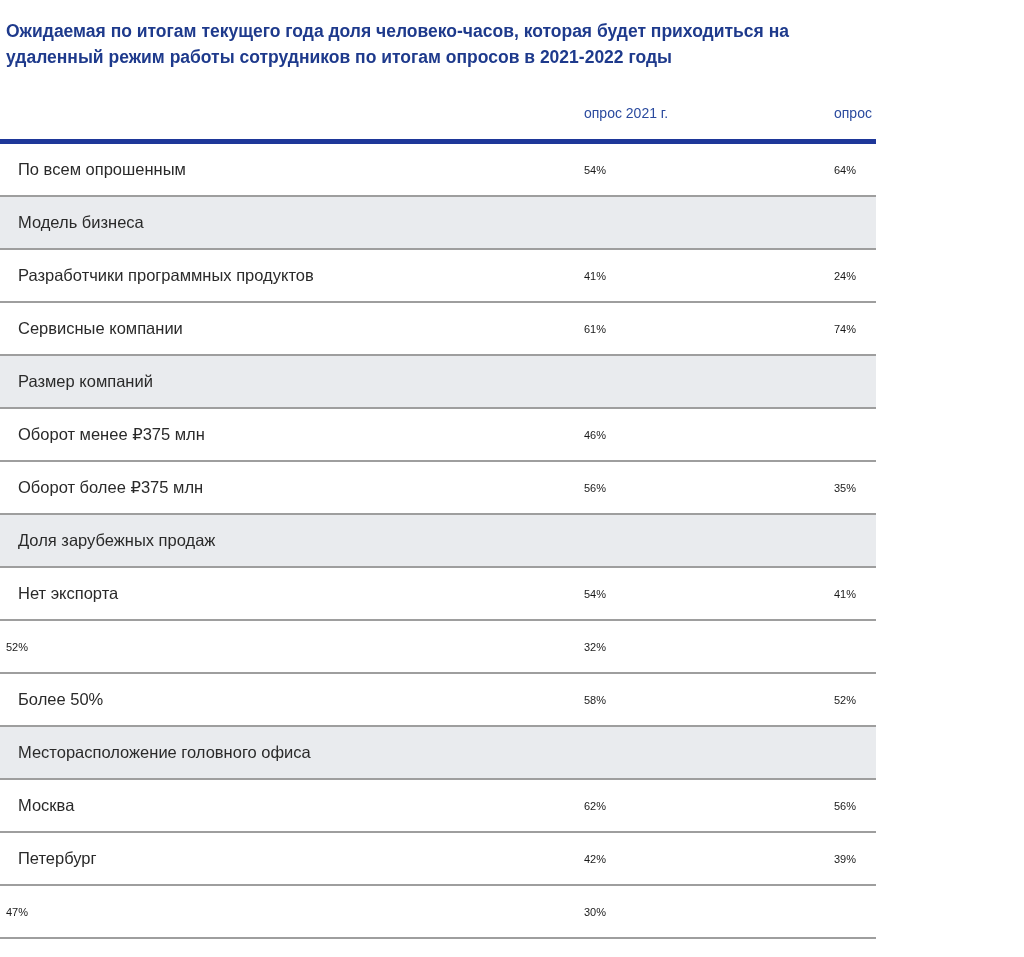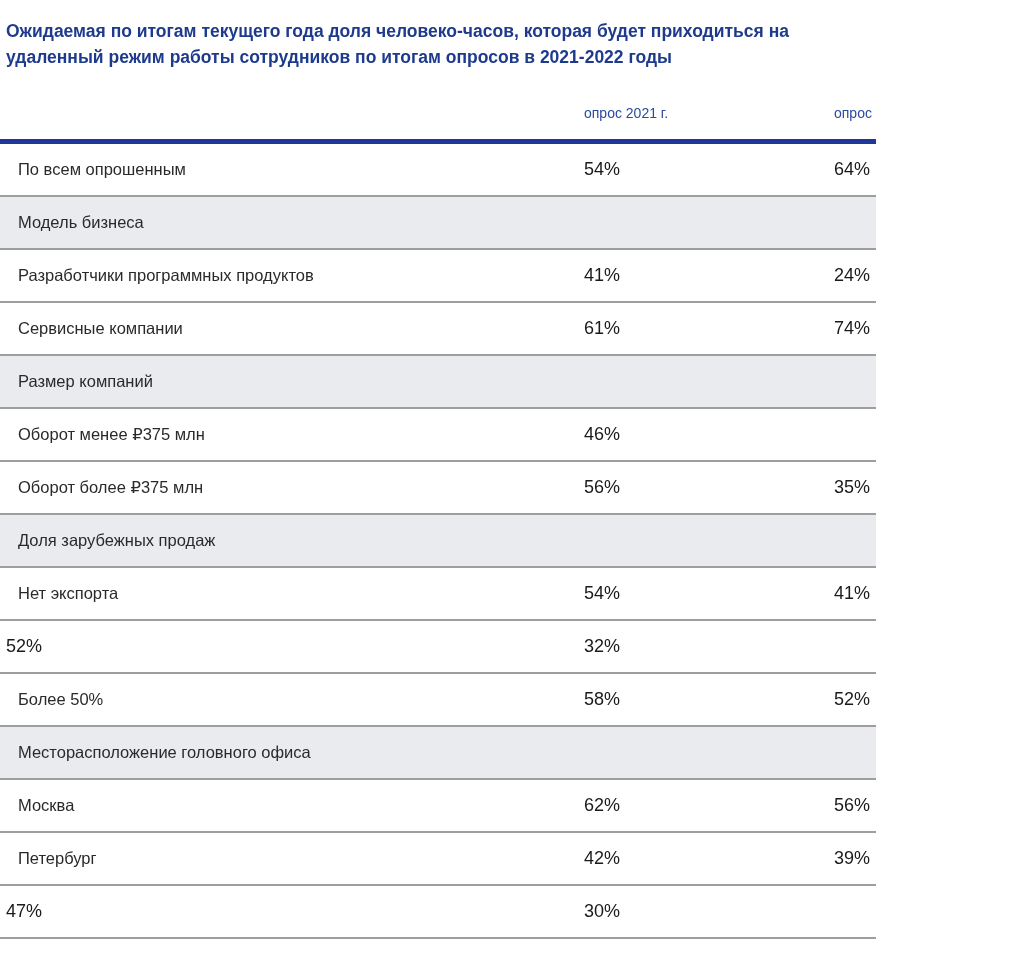--- a/index.html
+++ b/index.html
@@ -59,21 +59,21 @@
   .row.section .label {
     grid-column: 1 / -1;
   }
   .cell.label {
     padding-left: 18px;
     font-size: 16.5px;
     color: var(--body-text);
   }
   .cell.value {
     padding-left: 6px;
-    font-size: 18px;
+    font-size: 11px;
     color: var(--value-text);
   }
 </style>
 </head>
 <body>
 
 <div class="page">
   <h1 class="page-title">Ожидаемая по итогам текущего года доля человеко-часов, которая будет приходиться на удаленный режим работы сотрудников по итогам опросов в 2021-2022 годы</h1>
 
   <div class="table">

